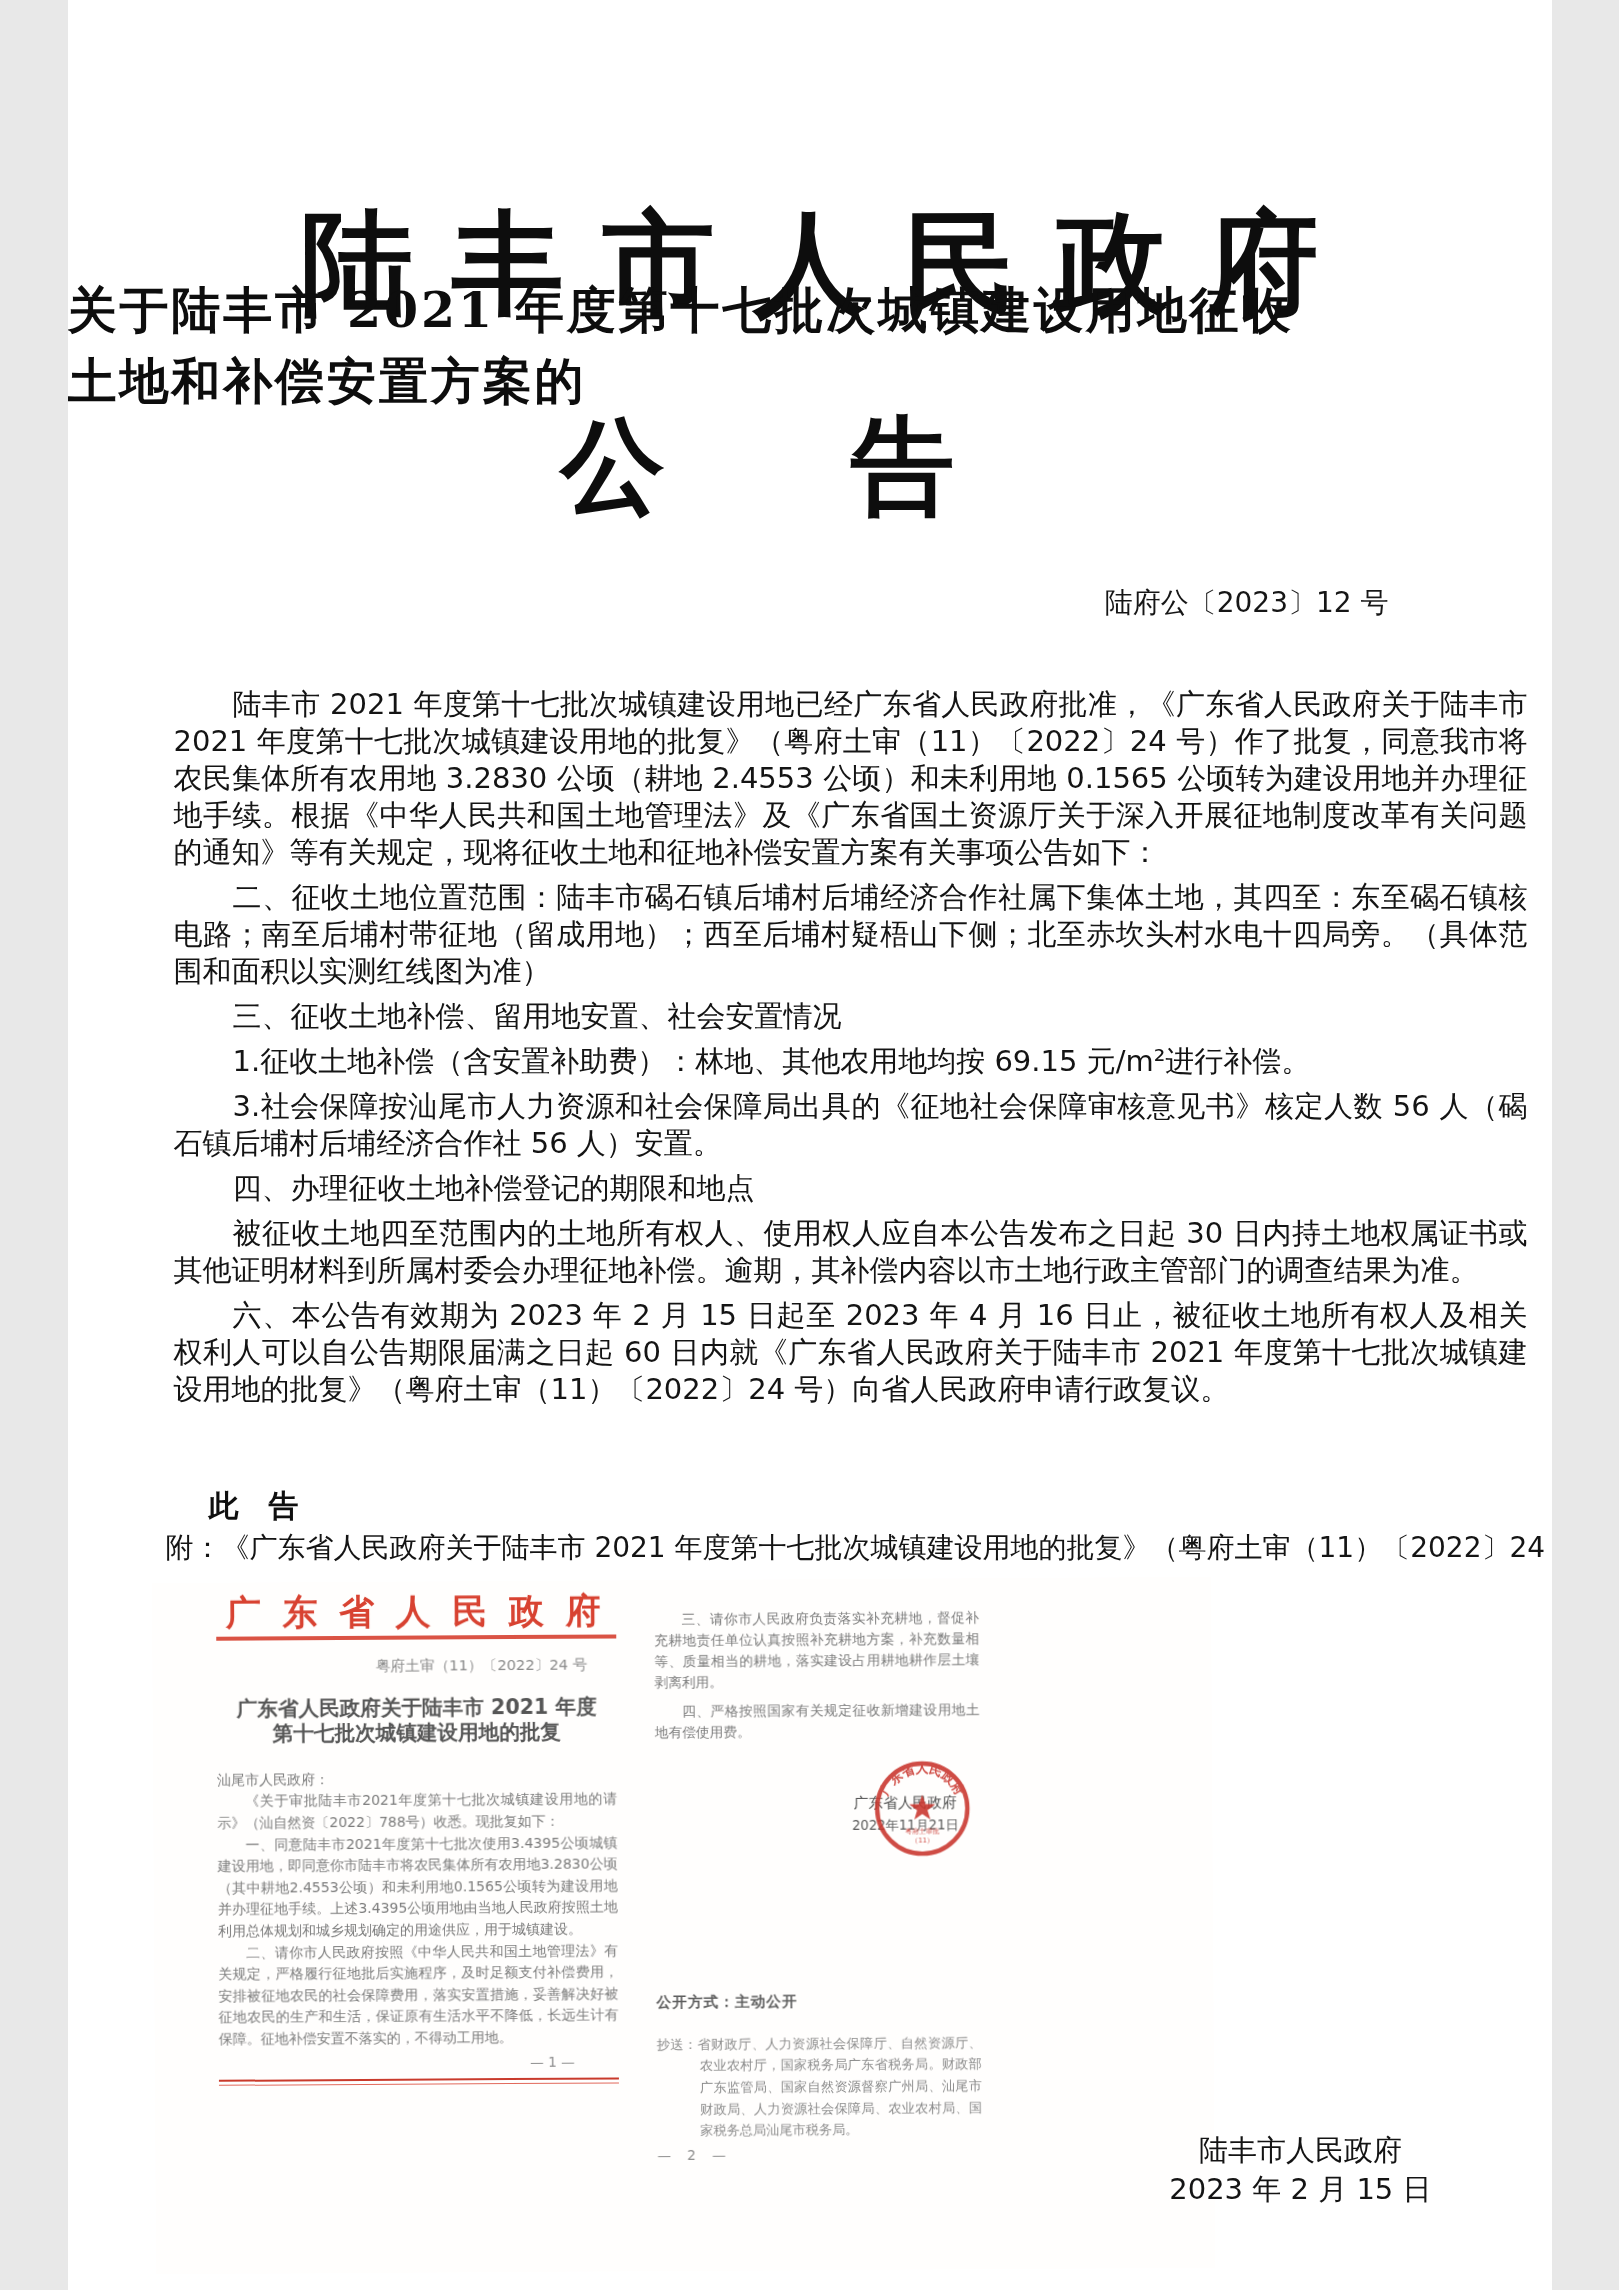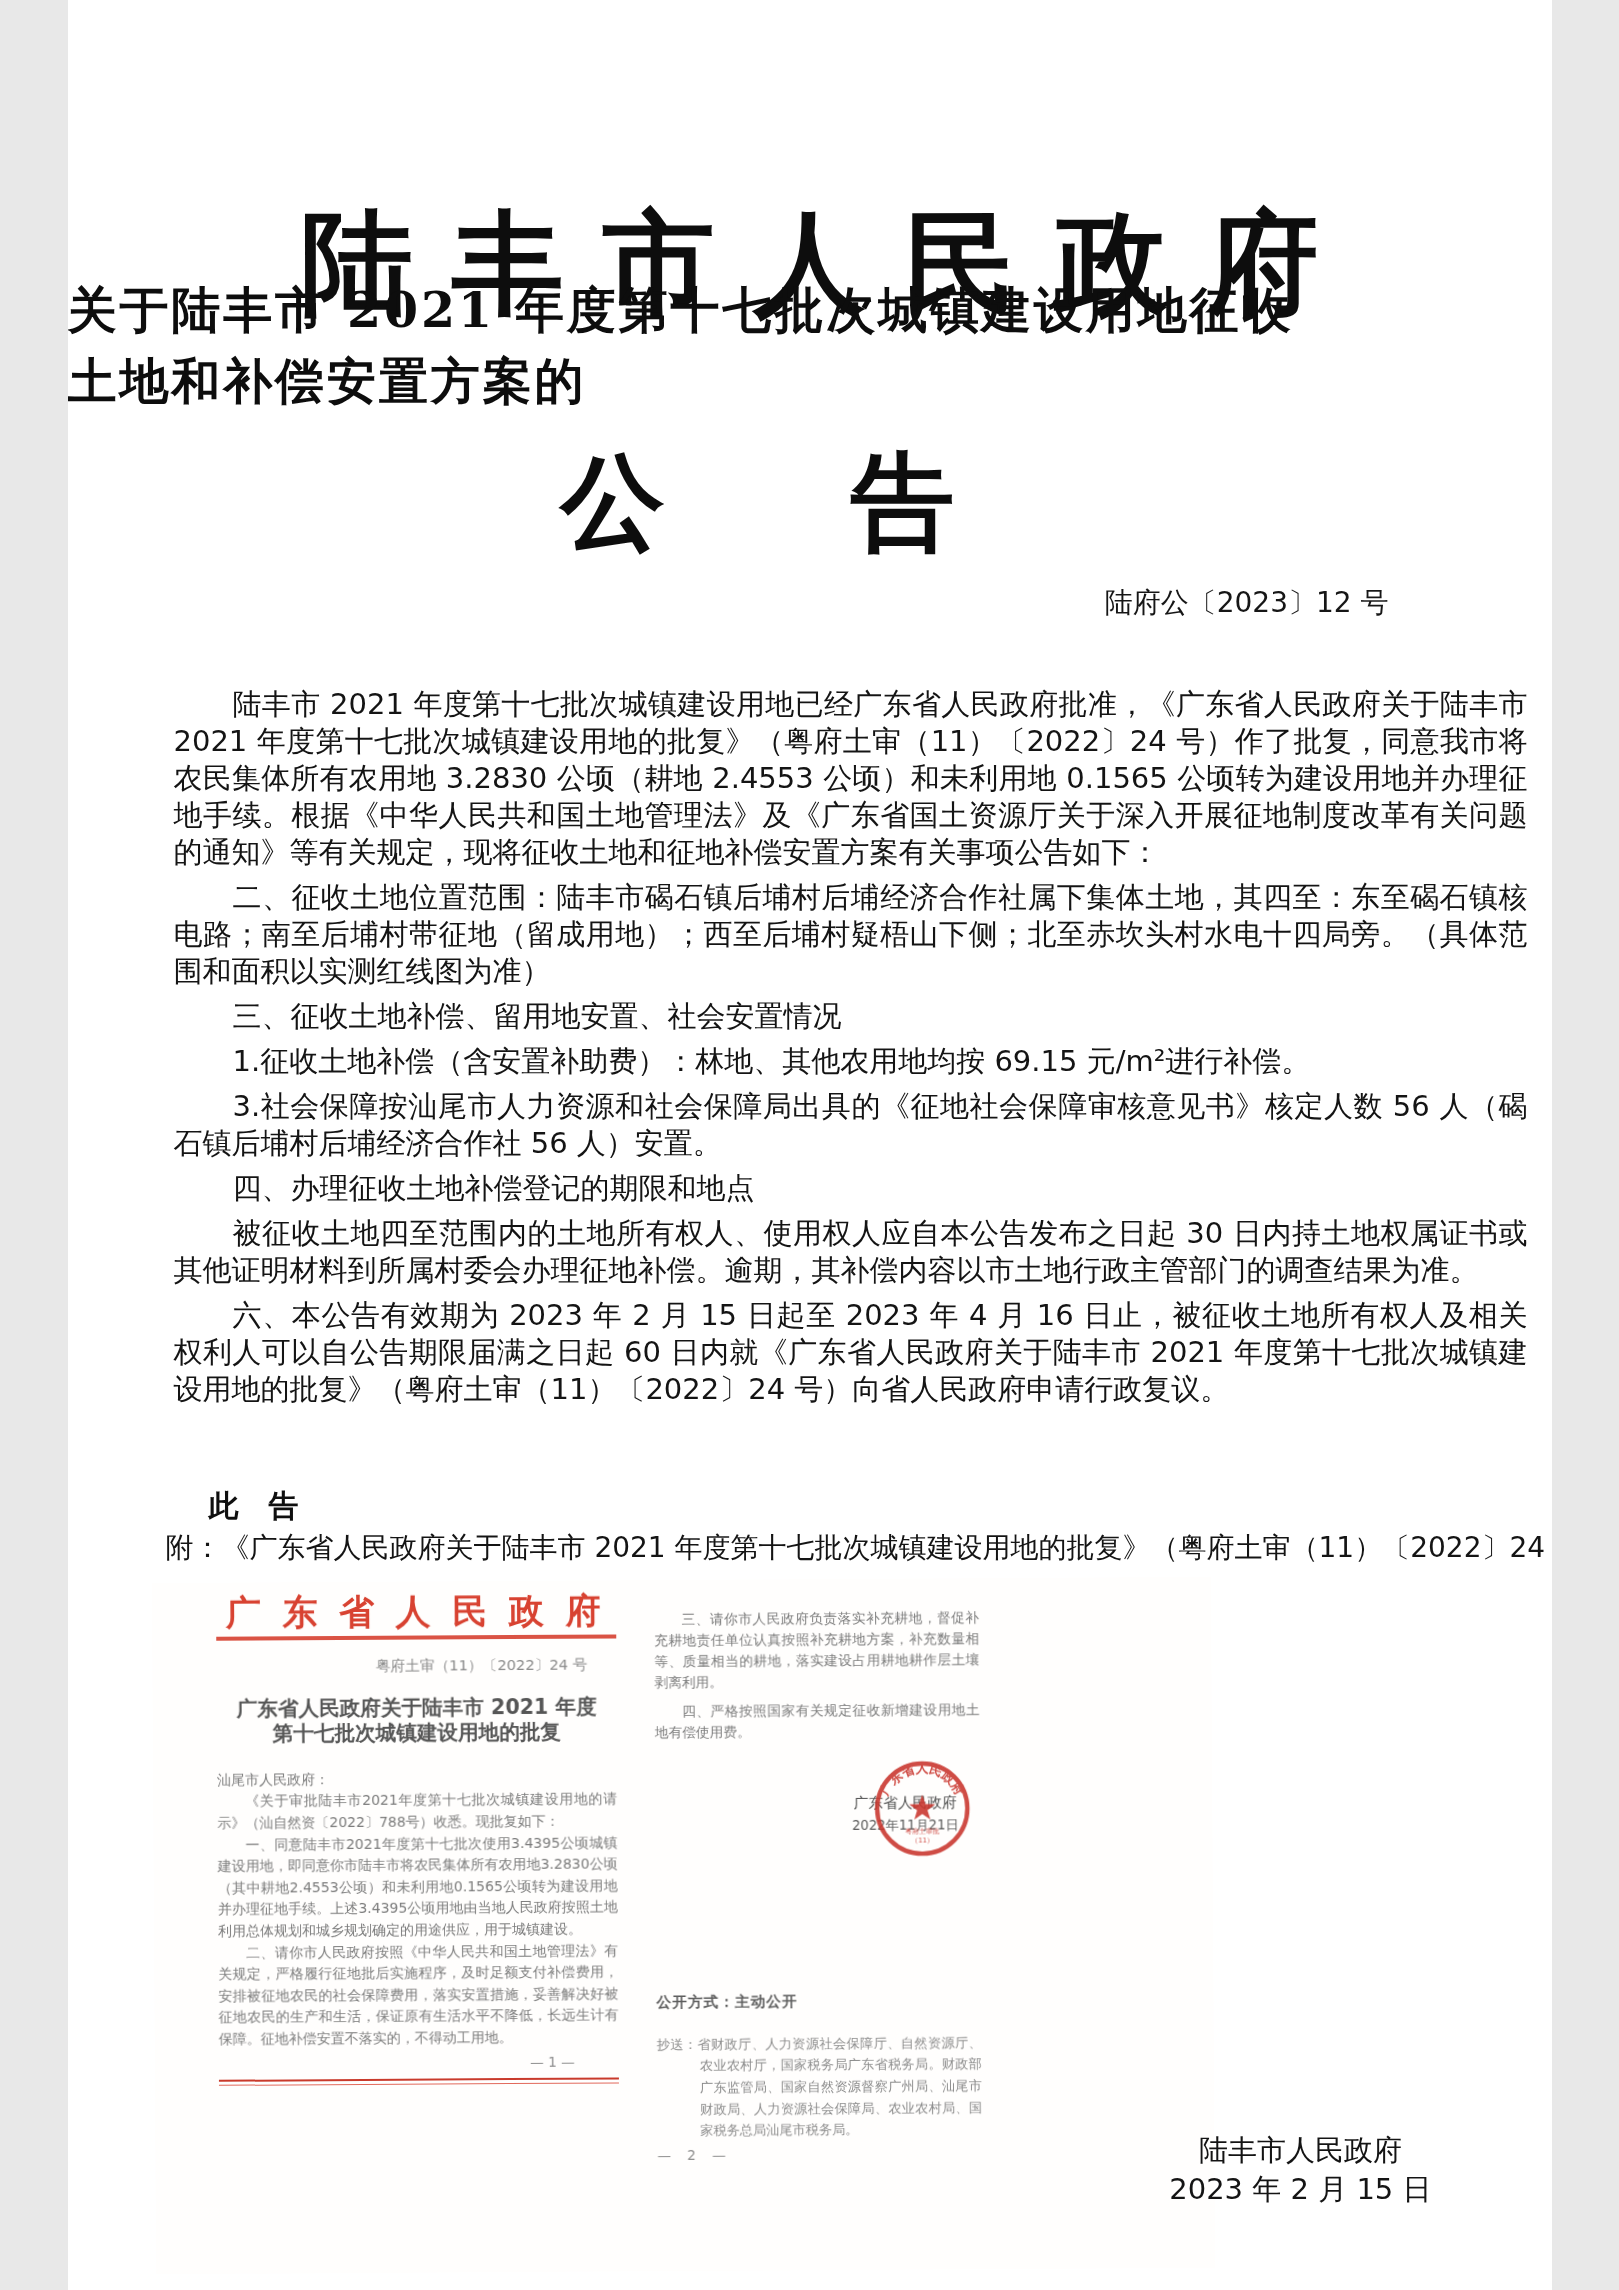--- a/index.html
+++ b/index.html
@@ -27,21 +27,21 @@
     position:absolute;left:0;width:100%;
     font-family:"DejaVu Serif",serif;
     font-weight:bold;
     font-size:49px;line-height:1.15;
     letter-spacing:2.9px;
     color:#0d0d0d;white-space:nowrap;
   }
   .subtitle.l1{top:282px;}
   .subtitle.l2{top:353px;}
   .announce{
-    position:absolute;top:440px;left:0;width:100%;
+    position:absolute;top:404px;left:0;width:100%;
     text-align:center;
     font-family:"DejaVu Serif",serif;
     font-weight:bold;
     font-size:104px;line-height:1.2;
     letter-spacing:186px;padding-left:82px;box-sizing:border-box;
     color:#0d0d0d;white-space:nowrap;
   }
   .doc-number{
     position:absolute;top:584px;right:163px;
     font-size:28px;color:#161616;

